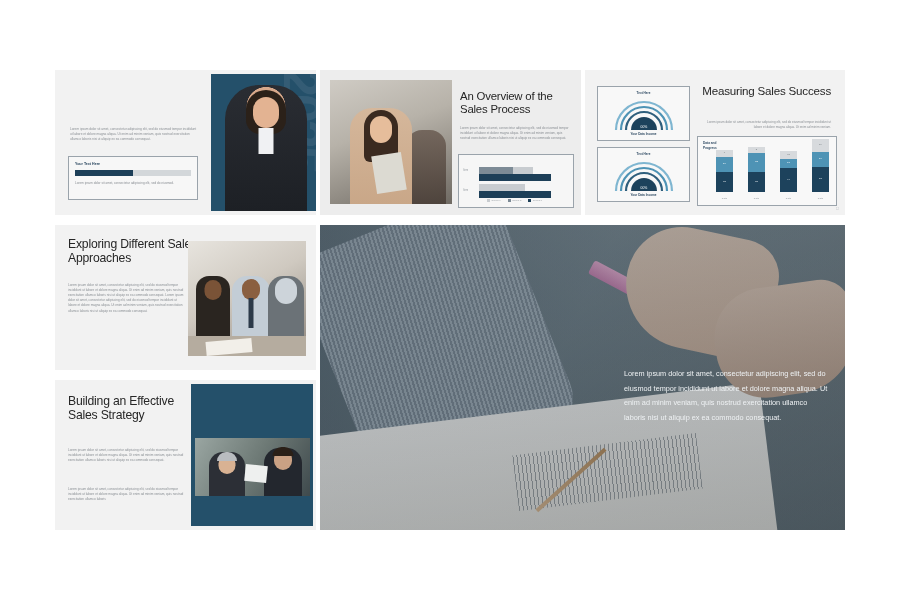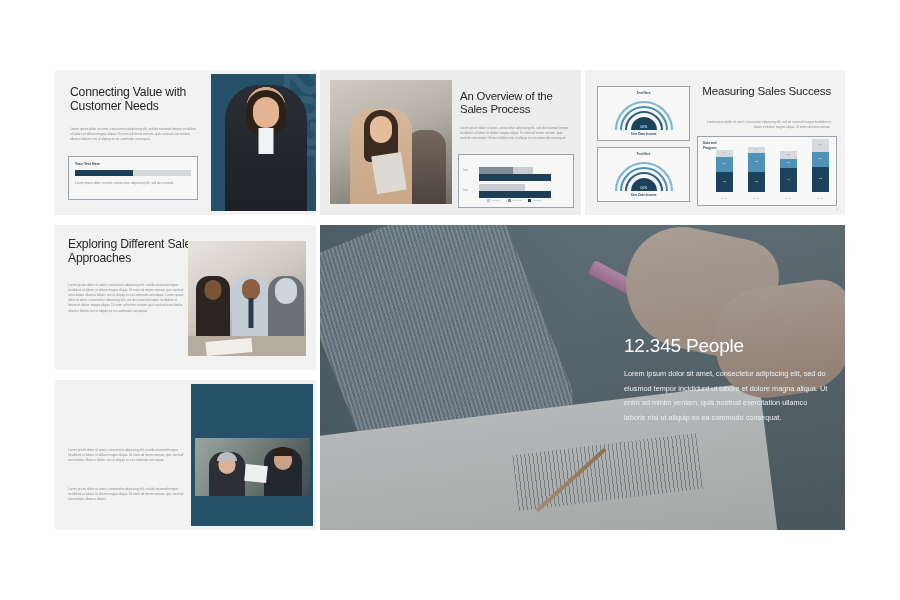--- a/index.html
+++ b/index.html
@@ -216,21 +216,20 @@
     position:absolute;left:304px;top:142px;width:206px;
     color:#eef1f3;font-size:7.3px;line-height:2.02;
   }
 </style>
 </head>
 <body>
 
 <div class="deck">
 
   <div class="slide" id="s1">
-    <div class="heading h">Connecting Value with Customer Needs</div>
     <div class="body-txt p">Lorem ipsum dolor sit amet, consectetur adipiscing elit, sed do eiusmod tempor incididunt ut labore et dolore magna aliqua. Ut enim ad minim veniam, quis nostrud exercitation ullamco laboris nisi ut aliquip ex ea commodo consequat.</div>
 
     <div class="box">
       <div class="box-t">Your Text Here</div>
       <div class="track">
         <div class="fill"></div>
       </div>
       <div class="box-p">Lorem ipsum dolor sit amet, consectetur adipiscing elit, sed do eiusmod.</div>
     </div>
 
@@ -348,20 +347,21 @@
         </div>
       <div class="pC">
           <i></i>
         </div>
       <div class="tbl"></div>
       <div class="ppr"></div>
     </div>
   </div>
 
   <div class="slide" id="s5">
+    <div class="heading h">Building an Effective Sales Strategy</div>
     <div class="body-txt p1">Lorem ipsum dolor sit amet, consectetur adipiscing elit, sed do eiusmod tempor incididunt ut labore et dolore magna aliqua. Ut enim ad minim veniam, quis nostrud exercitation ullamco laboris nisi ut aliquip ex ea commodo consequat.</div>
     <div class="body-txt p2">Lorem ipsum dolor sit amet, consectetur adipiscing elit, sed do eiusmod tempor incididunt ut labore et dolore magna aliqua. Ut enim ad minim veniam, quis nostrud exercitation ullamco laboris</div>
     <div class="navy"></div>
     <div class="photo">
       <div class="mA">
           <i></i>
           <u></u>
         </div>
       <div class="mB">
           <i></i>
@@ -375,17 +375,16 @@
     <div class="bg">
       <div class="sleeve"></div>
       <div class="paper"></div>
       <div class="lines"></div>
       <div class="pencil"></div>
       <div class="marker"></div>
       <div class="hand1"></div>
       <div class="hand2"></div>
     </div>
     <div class="scrim"></div>
-    <div class="stat">12.345 People</div>
     <div class="statp">Lorem ipsum dolor sit amet, consectetur adipiscing elit, sed do eiusmod tempor incididunt ut labore et dolore magna aliqua. Ut enim ad minim veniam, quis nostrud exercitation ullamco laboris nisi ut aliquip ex ea commodo consequat.</div>
   </div>
 
 </div>
 
 </body></html>

